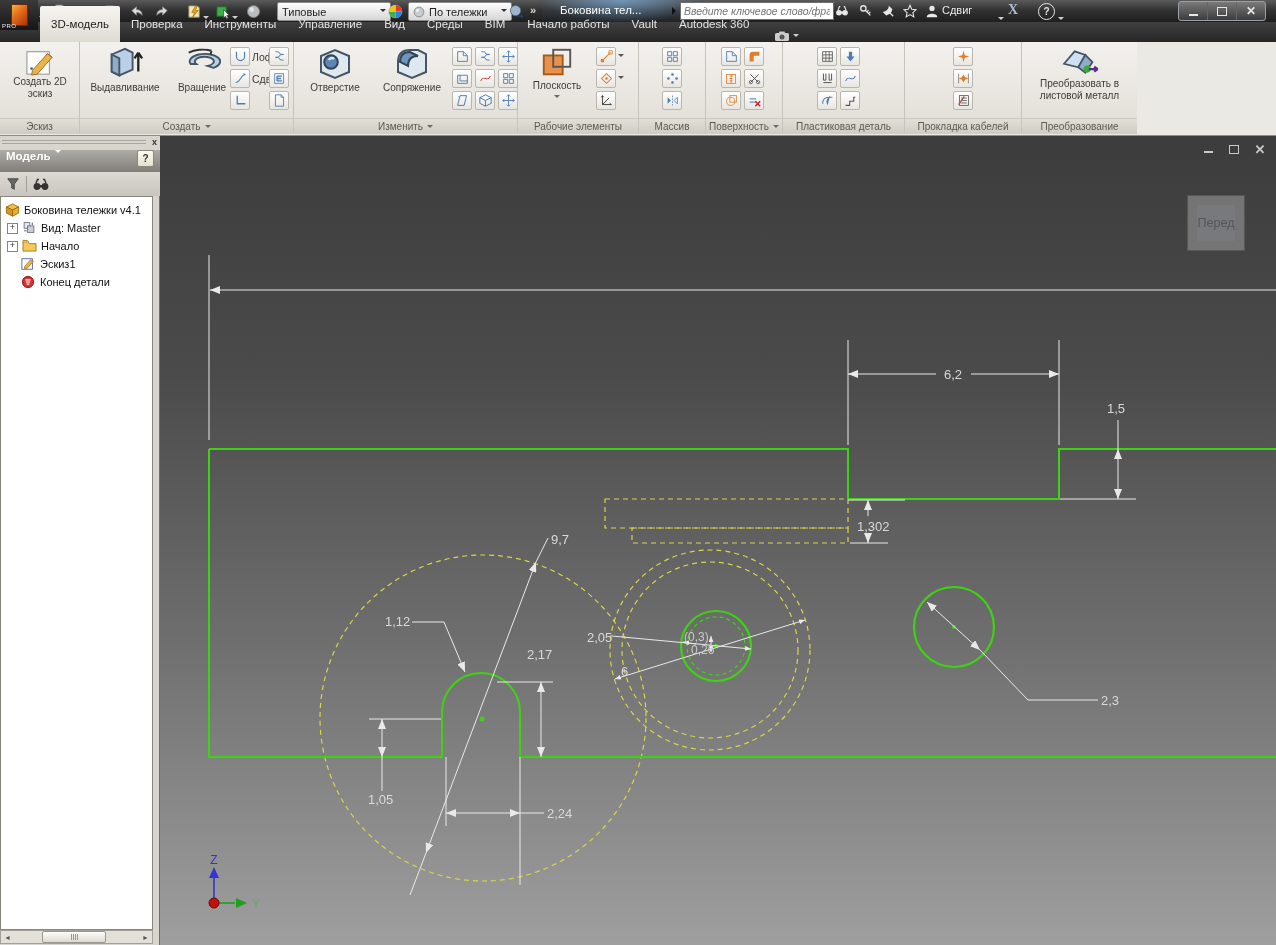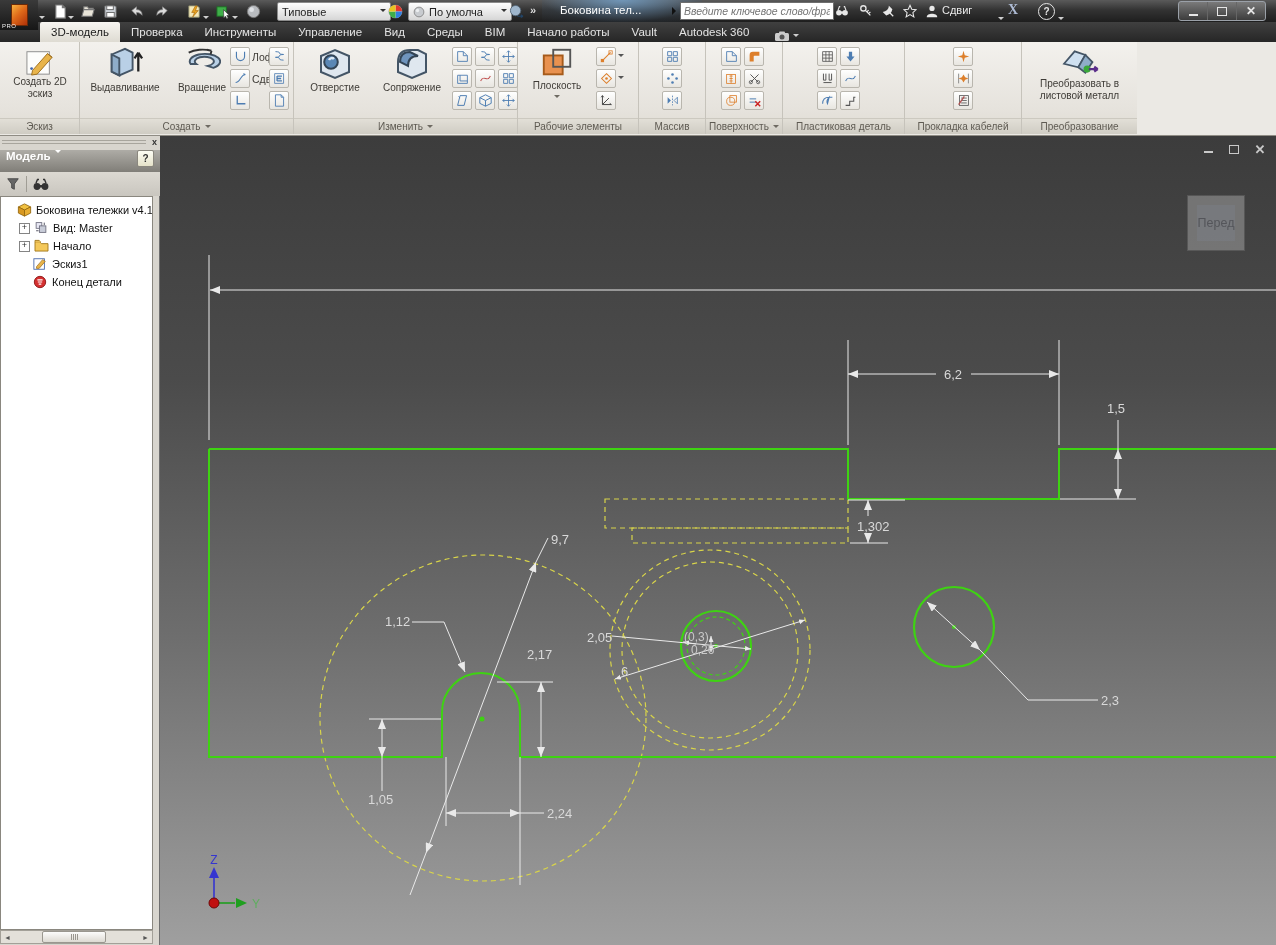--- a/index.html
+++ b/index.html
@@ -26,21 +26,21 @@
   #exch{left:1008px;top:2px;font-size:14px;font-weight:bold;color:#aebbd4;font-family:"Liberation Serif",serif;}
   #helpbtn{left:1038px;top:3px;width:15px;height:15px;border:1.5px solid #e6e6e6;border-radius:50%;color:#e6e6e6;font-size:10px;font-weight:bold;display:flex;align-items:center;justify-content:center;}
   #winbtns{left:1178px;top:1px;height:18px;display:flex;border:1px solid #9aa0a8;border-radius:3px;background:linear-gradient(#7a7a7a,#3c3c3c);overflow:hidden;}
   .wbtn{width:28px;height:18px;display:flex;align-items:center;justify-content:center;border-right:1px solid #666;}
   .wbtn:last-child{border-right:none;}
   .glyph-min{width:9px;height:2px;background:#e6e6e6;margin-top:7px;}
   .glyph-res{width:8px;height:7px;border:1.5px solid #e6e6e6;}
   .glyph-x{color:#e6e6e6;font-size:12px;font-weight:bold;line-height:1;}
   
   #tabrow{left:0;top:22px;width:1276px;height:20px;background:linear-gradient(#404040,#262626);display:flex;align-items:flex-end;padding-left:40px;box-sizing:border-box;}
-  .tab{height:20px;display:flex;align-items:center;padding:0 11px;font-size:11.5px;color:#e4e4e4;}
+  .tab{height:36px;display:flex;align-items:center;padding:0 11px;font-size:11.5px;color:#e4e4e4;}
   .tab.active{background:linear-gradient(#f7f5f1,#dedbd2);color:#1c1c1c;border-radius:2px 2px 0 0;}
   #tab-extra{display:flex;align-items:center;gap:3px;margin-left:14px;}
   
   #ribbon{left:0;top:42px;width:1276px;height:93px;background:#ebe9e4;border-bottom:1px solid #8f8c84;display:flex;}
   .panel{position:relative;height:92px;background:linear-gradient(#f3f1ed,#e6e3dd 72%,#dedbd3);border-right:1px solid #c6c3bb;box-sizing:border-box;}
   .plabel{position:absolute;left:0;right:0;bottom:0;height:15px;background:linear-gradient(#e2dfd7,#cfccc3);border-top:1px solid #ccc9c0;display:flex;align-items:center;justify-content:center;gap:4px;font-size:10px;color:#5e5a52;}
   .dcaret{width:0;height:0;border:3.5px solid transparent;border-top-color:#6e6a62;margin-top:3px;}
   .bigbtn{display:flex;flex-direction:column;align-items:center;justify-content:flex-start;font-size:10px;color:#3e3b36;text-align:center;line-height:1.15;}
   .sicon{width:20px;height:19px;border:1px solid #b9b6ae;border-radius:2px;background:linear-gradient(#fff,#e8e6e0);display:flex;align-items:center;justify-content:center;color:#4d7db2;box-sizing:border-box;}
   .sicon svg{width:13px;height:13px;}
@@ -49,21 +49,21 @@
   
   #browser{left:0;top:136px;width:160px;height:809px;background:#d8d5ce;border-right:1px solid #6f6f6f;box-sizing:border-box;}
   #b-grip{left:0;top:0;width:160px;height:14px;background:#d8d5ce;}
   #b-grip .ln{position:absolute;left:2px;right:14px;height:1px;background:#a8a59d;}
   #b-close{position:absolute;right:3px;top:1px;font-size:9px;font-weight:bold;color:#333;}
   #b-head{left:0;top:14px;width:160px;height:22px;background:linear-gradient(#aeaca6,#807e78);display:flex;align-items:flex-start;padding:0 6px;box-sizing:border-box;color:#fff;font-size:11.5px;font-weight:bold;gap:4px;}
   #b-help{margin-left:auto;width:15px;height:15px;background:linear-gradient(#fdfdf4,#e5e2c9);border:1px solid #8a877e;border-radius:2px;color:#333;font-size:10px;display:flex;align-items:center;justify-content:center;font-weight:bold;}
   #b-tools{left:0;top:36px;width:160px;height:24px;background:linear-gradient(#dcd9d2,#c9c6bf);display:flex;align-items:center;gap:6px;padding:0 6px;box-sizing:border-box;}
   #b-tools .sep{width:1px;height:16px;background:#a09d95;}
   #b-tree{left:0;top:60px;width:153px;height:734px;background:#fff;border:1px solid #8a877f;box-sizing:border-box;padding-top:4px;overflow:hidden;}
-  .trow{height:18px;display:flex;align-items:center;font-size:11px;color:#111;padding-left:4px;position:relative;white-space:nowrap;margin-left:12px;}
+  .trow{height:18px;display:flex;align-items:center;font-size:11px;color:#111;padding-left:4px;position:relative;white-space:nowrap;}
   .trow .plus{width:9px;height:9px;border:1px solid #848484;background:#fff;font-size:9px;line-height:7px;text-align:center;color:#333;margin-right:4px;flex:0 0 auto;}
   .trow.child{padding-left:6px;}
   .trow.child2{padding-left:20px;}
   .ticon{width:15px;height:14px;margin-right:4px;flex:0 0 auto;position:relative;}
   #b-hscroll{left:0;top:794px;width:153px;height:14px;background:#e3e0d9;border:1px solid #a3a098;box-sizing:border-box;display:flex;align-items:center;}
   .sarrow{width:13px;height:12px;display:flex;align-items:center;justify-content:center;font-size:7px;color:#555;}
   #thumb{width:62px;height:10px;margin-left:28px;background:linear-gradient(#fcfcfb,#dddad2);border:1px solid #9a978f;border-radius:2px;display:flex;align-items:center;justify-content:center;gap:1px;}
   #thumb i{width:1px;height:6px;background:#9a978f;}
   
   #canvas{left:160px;top:136px;width:1116px;height:809px;background:linear-gradient(#3c3c3c,#4b4b4b 30%,#6e6e6e 62%,#9f9f9f);overflow:hidden;}
@@ -228,21 +228,21 @@
           <path d="M8 8 L15 8 A7 7 0 0 1 8 15 Z" fill="#2f7fe0"></path>
           <path d="M8 8 L8 15 A7 7 0 0 1 1 8 Z" fill="#3fae49"></path>
           <path d="M8 8 L1 8 A7 7 0 0 1 8 1 Z" fill="#e8c520"></path>
         </svg>
       </div>
     <div class="combo abs" style="left:408px;width:94px">
       <svg style="width:12px;height:12px" viewBox="0 0 16 16">
           <circle cx="8" cy="8" r="6.5" fill="#c8cbcf" stroke="#777"></circle>
           <circle cx="6" cy="6" r="2.2" fill="#eceef0"></circle>
         </svg>
-      <span class="cv">По умолча</span>
+      <span class="cv">По тележки</span>
         <span class="caret"></span>
     </div>
     <div class="tb-ic abs" style="left:506px">
         <svg viewBox="0 0 16 16">
           <circle cx="7" cy="7" r="5.5" fill="#9fb6cc" stroke="#567"></circle>
           <path d="M9 13 H15 M15 13 l-2.5 -1.5 M15 13 l-2.5 1.5" stroke="#246" stroke-width="1.2" fill="none"></path>
         </svg>
       </div>
     <div class="abs" style="left:530px;top:4px;color:#ddd;font-size:11px;font-weight:bold">»</div>
 

